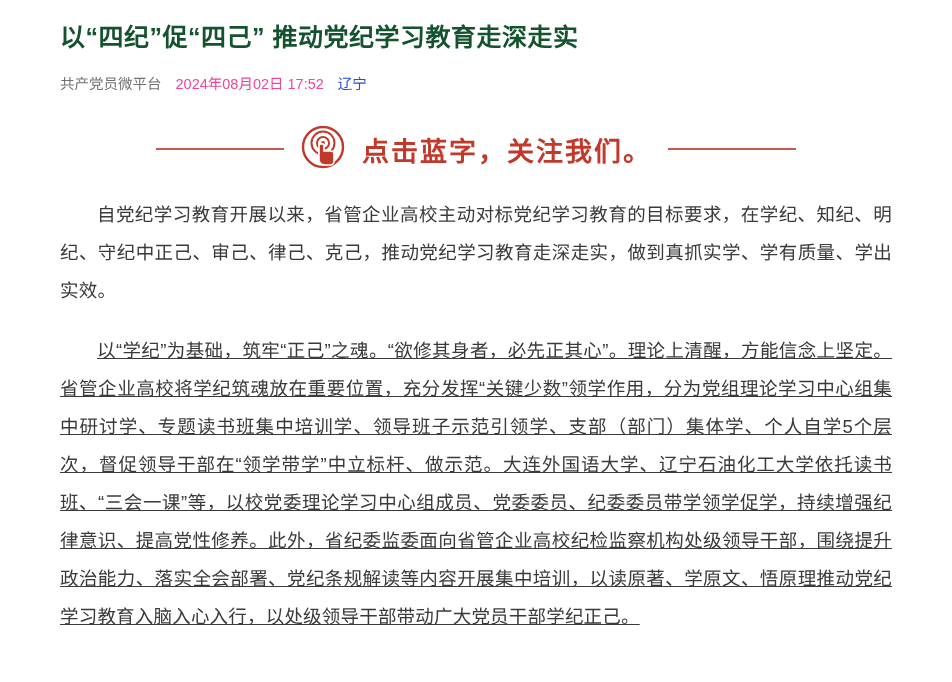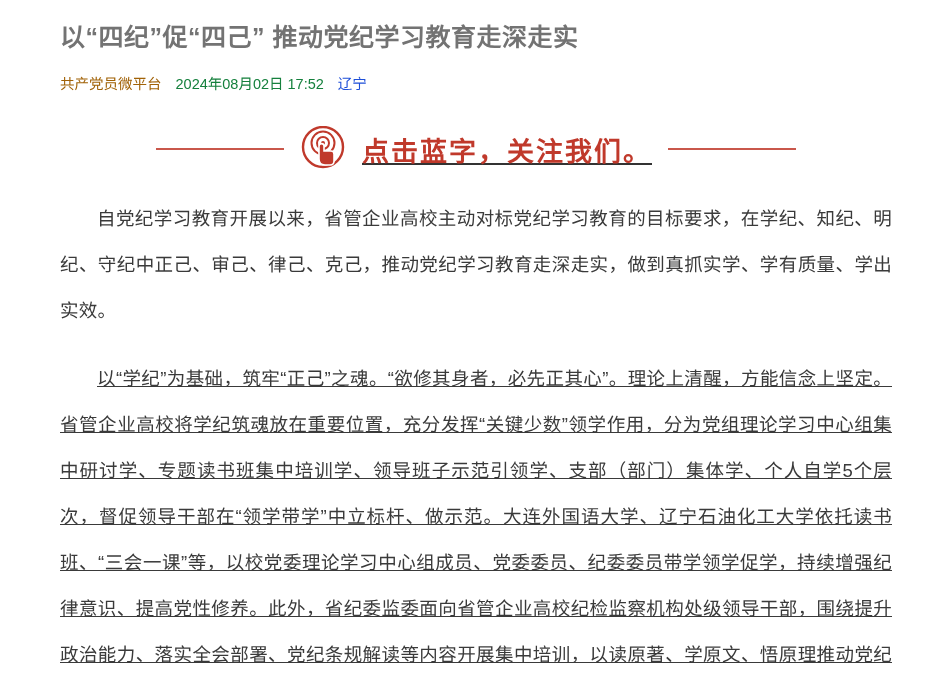--- a/index.html
+++ b/index.html
@@ -19,51 +19,50 @@
     width: 952px;
     height: 682px;
     box-sizing: border-box;
     padding: 18px 60px 0 60px;
     position: relative;
   }
   .article-title {
     font-size: 25px;
     line-height: 38px;
     font-weight: bold;
-    color: #737373;
+    color: #14532d;
     letter-spacing: 0.5px;
     margin: 0 0 18px 0;
     font-family: "Liberation Sans", "DejaVu Sans", sans-serif;
   }
   .meta-row {
     display: flex;
     align-items: center;
     gap: 14px;
     margin: 0 0 26px 0;
     font-size: 14.5px;
     color: #9a9a9a;
     line-height: 20px;
   }
   .meta-account {
-    color: #a16207;
+    color: #737373;
   }
   .meta-date {
-    color: #15803d;
+    color: #ec4899;
   }
   .meta-location {
     color: #1d4ed8;
   }
   .banner {
     display: flex;
     align-items: center;
     justify-content: center;
     gap: 16px;
     margin: 6px 0 18px 0;
     height: 58px;
-    text-decoration: underline;
   }
   .banner-rule {
     height: 2px;
     background: #c0392b;
     width: 128px;
     opacity: 0.85;
   }
   .banner-icon {
     width: 46px;
     height: 46px;
@@ -75,21 +74,21 @@
     font-size: 27px;
     font-weight: bold;
     color: #c0392b;
     letter-spacing: 2px;
     white-space: nowrap;
     font-family: "Liberation Serif", "DejaVu Serif", serif;
   }
   .body-text p {
     margin: 0 0 22px 0;
     font-size: 18.5px;
-    line-height: 46px;
+    line-height: 38px;
     color: #3a3a3a;
     text-align: justify;
     text-indent: 2em;
     letter-spacing: 0.2px;
   }
   .body-text p:last-child { margin-bottom: 0; text-decoration: underline; }
 </style>
 </head>
 <body>
 

